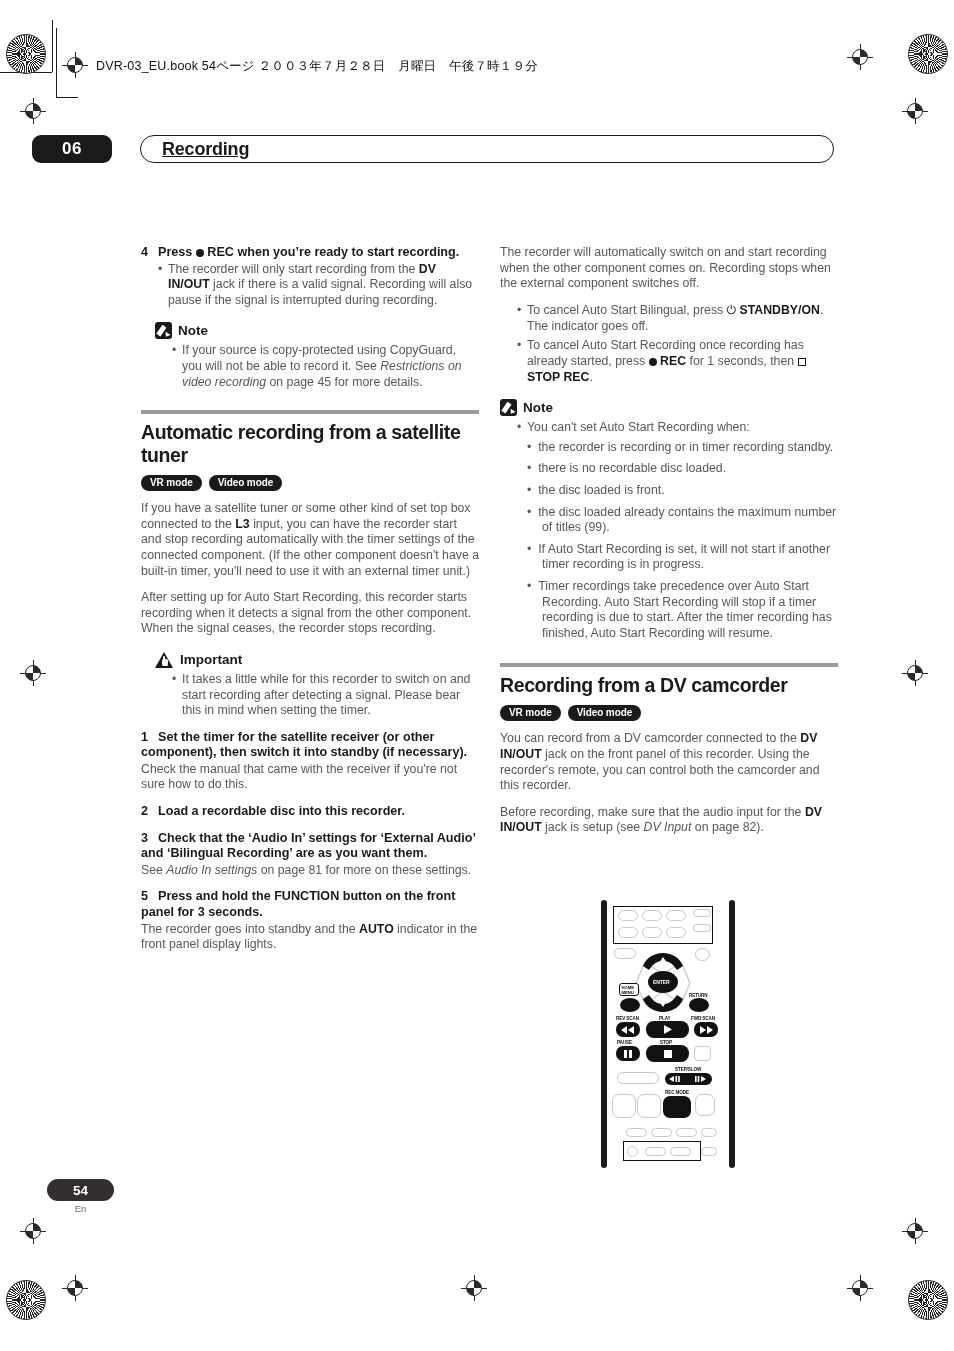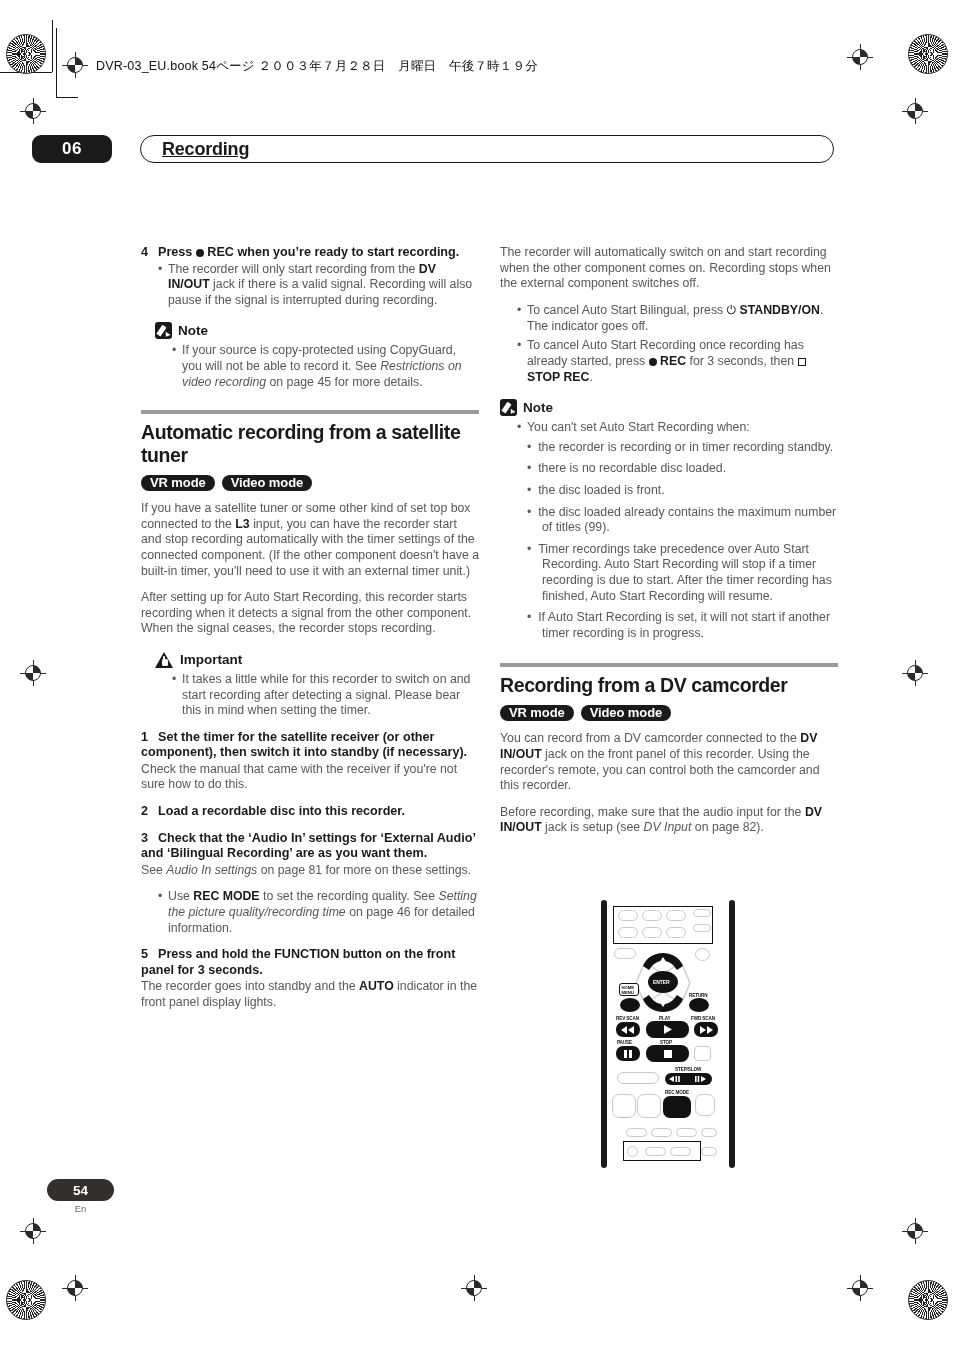--- a/index.html
+++ b/index.html
@@ -188,21 +188,21 @@
     letter-spacing: -0.4px;
     margin: 0 0 8px 0;
   }
 
   
   .badges { margin: 0 0 10px 0; display: flex; gap: 7px; }
   .badge {
     background: #1a1a1a;
     color: #fff;
     border-radius: 9px;
-    font-size: 13px;
+    font-size: 10px;
     font-weight: bold;
     padding: 2px 9px 3px 9px;
     line-height: 11px;
     letter-spacing: -0.1px;
     white-space: nowrap;
   }
 
   
   .callout-head {
     display: flex;
@@ -497,55 +497,52 @@
 
   <div class="step" style="margin-bottom:11px;">
     <span class="n">2</span><span>Load a recordable disc into this recorder.</span>
   </div>
 
   <div class="step">
     <span class="n">3</span><span>Check that the ‘Audio In’ settings for ‘External Audio’ and ‘Bilingual Recording’ are as you want them.</span>
   </div>
   <p class="step-body"><span>See </span><i>Audio In settings</i><span> on page 81 for more on these settings.</span></p>
 
-  <ul class="bul">
-    <li><span>Use </span><b>REC MODE</b><span> to set the recording quality. See </span><i>Setting the picture quality/recording time</i><span> on page 46 for detailed information.</span></li>
-  </ul>
 
   <div class="step">
     <span class="n">5</span><span>Press and hold the FUNCTION button on the front panel for 3 seconds.</span>
   </div>
   <p class="step-body"><span>The recorder goes into standby and the </span><b>AUTO</b><span> indicator in the front panel display lights.</span></p>
 
 </div>
 
 <div class="col col-right">
 
   <p>The recorder will automatically switch on and start recording when the other component comes on. Recording stops when the external component switches off.</p>
 
   <ul class="bul">
     <li><span>To cancel Auto Start Bilingual, press </span><span class="g-standby">⏻</span> <b>STANDBY/ON</b><span>. The indicator goes off.</span></li>
-    <li><span>To cancel Auto Start Recording once recording has already started, press </span><span class="g-rec"></span> <b>REC</b><span> for 3 seconds, then </span><span class="g-stop"></span> <b>STOP REC</b><span>.</span></li>
+    <li><span>To cancel Auto Start Recording once recording has already started, press </span><span class="g-rec"></span> <b>REC</b><span> for 1 seconds, then </span><span class="g-stop"></span> <b>STOP REC</b><span>.</span></li>
   </ul>
 
   <div class="callout-head" style="margin-left:0;">
     <span class="ico-note"></span>
     <span class="lbl">Note</span>
   </div>
   <div>
     <ul class="bul tight">
       <li>
         <span>You can't set Auto Start Recording when:</span>
         <ul class="subbul">
           <li>the recorder is recording or in timer recording standby.</li>
           <li>there is no recordable disc loaded.</li>
           <li>the disc loaded is front.</li>
           <li>the disc loaded already contains the maximum number of titles (99).</li>
+          <li>If Auto Start Recording is set, it will not start if another timer recording is in progress.</li>
           <li>Timer recordings take precedence over Auto Start Recording. Auto Start Recording will stop if a timer recording is due to start. After the timer recording has finished, Auto Start Recording will resume.</li>
-          <li>If Auto Start Recording is set, it will not start if another timer recording is in progress.</li>
         </ul>
       </li>
     </ul>
   </div>
 
   <div class="sec" style="margin-top:22px;">
     <div class="sec-rule"></div>
     <div class="sec-title">Recording from a DV camcorder</div>
     <div class="badges">
       <span class="badge">VR mode</span>

